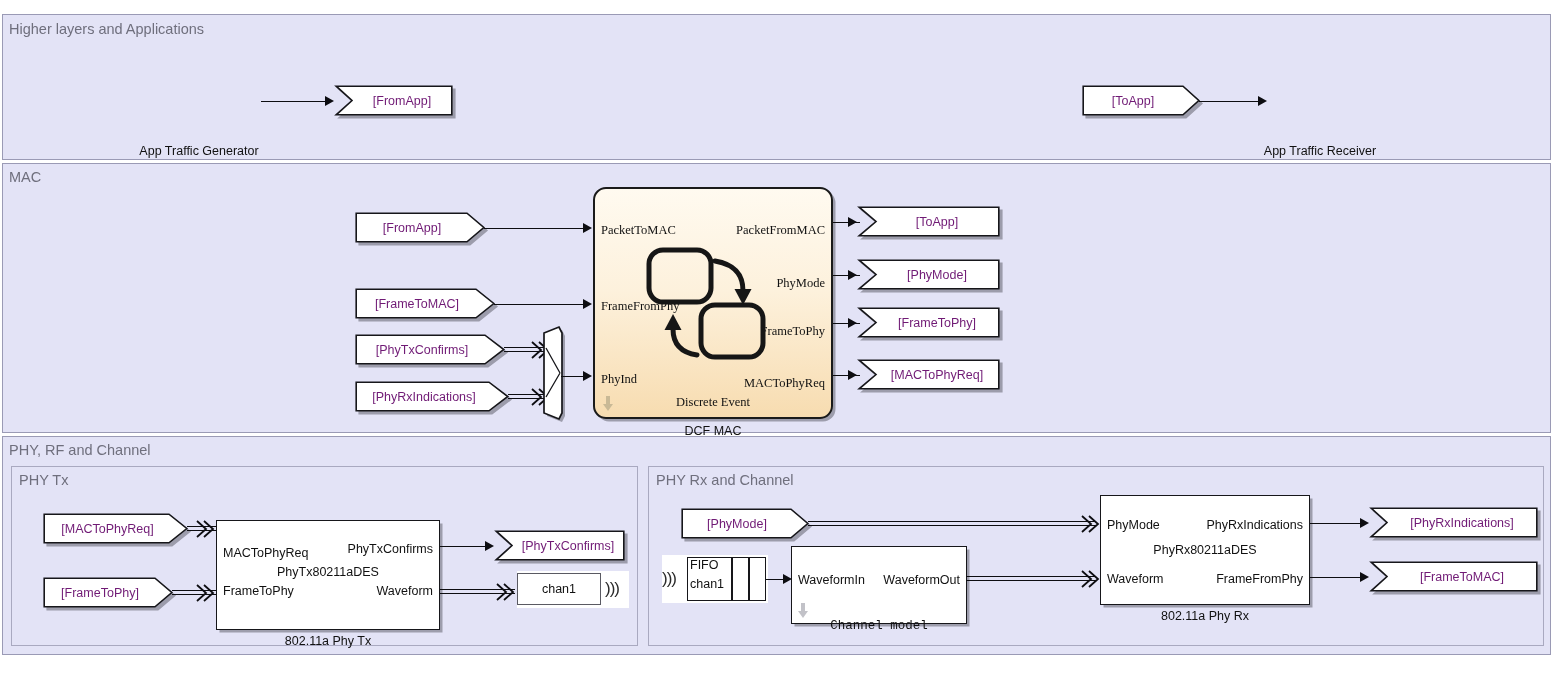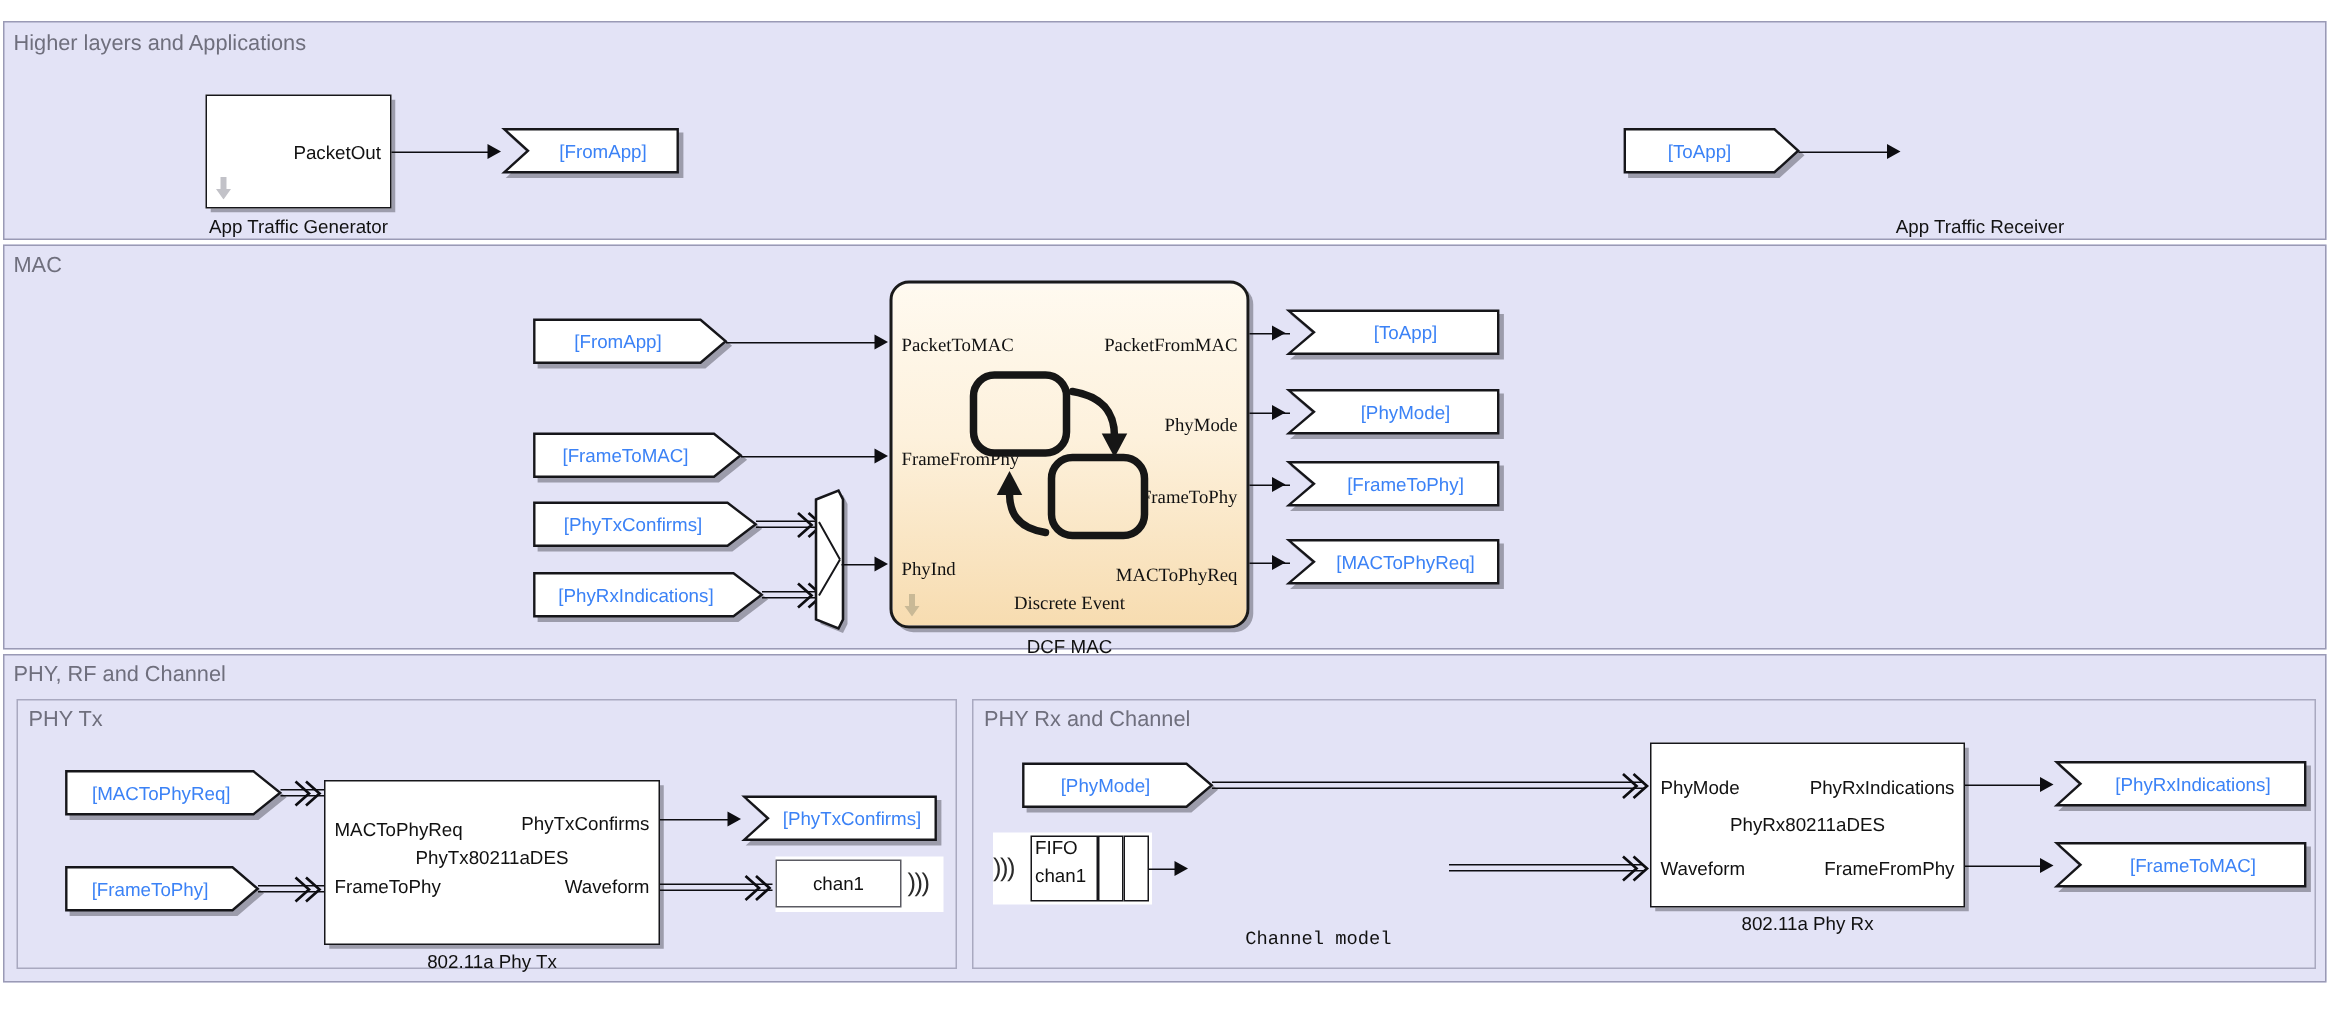--- a/index.html
+++ b/index.html
@@ -25,21 +25,21 @@
   .port.r{right:6px;}
   .centered{position:absolute;left:0;right:0;text-align:center;font-size:12.5px;color:#111;white-space:nowrap;}
 
   
   .descend{position:absolute;width:12px;height:15px;}
 
   
   .tag{position:absolute;box-sizing:border-box;}
   .tag svg{position:absolute;left:0;top:0;overflow:visible;}
   .tag .txt{position:absolute;left:0;right:0;top:50%;transform:translateY(-50%);
-            text-align:center;font-size:12.5px;color:#3b82f6;white-space:nowrap;pointer-events:none;}
+            text-align:center;font-size:12.5px;color:#701a75;white-space:nowrap;pointer-events:none;}
   .tag.goto .txt{padding-left:16px;}
   .tag.from .txt{padding-right:16px;}
 
   
   .wire{position:absolute;background:#0d0d11;height:1.4px;}
   .bus{position:absolute;height:5px;border-top:1.4px solid #0d0d11;border-bottom:1.4px solid #0d0d11;box-sizing:border-box;}
   .ahead{position:absolute;width:0;height:0;border-left:9px solid #0d0d11;
          border-top:5.5px solid transparent;border-bottom:5.5px solid transparent;}
   .bhead{position:absolute;}
 
@@ -59,26 +59,20 @@
   .mux{position:absolute;}
 </style>
 </head>
 <body>
 
 <div id="stage">
 
   <div class="panel" style="left:2px;top:14px;width:1549px;height:146px;"></div>
   <div class="panel-title" style="left:9px;top:22px;">Higher layers and Applications</div>
 
-  <div class="blk" style="left:137px;top:63px;width:124px;height:76px;">
-    <div class="port r" style="top:31px;">PacketOut</div>
-    <svg class="descend" style="left:5px;bottom:5px;" viewBox="0 0 12 15">
-      <path d="M4 0 h4 v8 h3 l-5 7 l-5 -7 h3 z" fill="#c2c2c8"></path>
-    </svg>
-  </div>
   <div class="blk-name" style="left:117px;top:144px;width:164px;">App Traffic Generator</div>
 
   <div class="wire" style="left:261px;top:100.5px;width:66px;"></div>
   <div class="ahead" style="left:325px;top:95.7px;"></div>
 
   <div class="tag goto" style="left:335px;top:85px;width:118px;height:31px;">
     <svg width="118" height="31" viewBox="0 0 118 31" preserveAspectRatio="none">
       <path d="M1.2 1.2 H116.8 V29.8 H1.2 L17 15.5 Z" fill="#fff" stroke="#16161a" stroke-width="1.6" transform="translate(3,3)" opacity="0.42" style="fill:#3c3c46;stroke:#3c3c46"></path>
       <path d="M1.2 1.2 H116.8 V29.8 H1.2 L17 15.5 Z" fill="#ffffff" stroke="#16161a" stroke-width="1.6"></path>
     </svg>
@@ -302,20 +296,27 @@
     <div class="rwaves" style="left:0px;top:15px;">)))</div>
     <div class="fifo-cell" style="left:25px;top:2px;width:45px;height:44px;"></div>
     <div class="fifo-txt" style="left:28px;top:4px;">FIFO</div>
     <div class="fifo-txt" style="left:28px;top:23px;">chan1</div>
     <div class="fifo-cell" style="left:70px;top:2px;width:17px;height:44px;"></div>
     <div class="fifo-cell" style="left:87px;top:2px;width:17px;height:44px;"></div>
   </div>
   <div class="wire" style="left:766px;top:578.5px;width:22px;"></div>
   <div class="ahead" style="left:783px;top:573.7px;"></div>
 
+  <div class="blk" style="left:791px;top:546px;width:176px;height:78px;">
+    <div class="port l" style="top:26px;">WaveformIn</div>
+    <div class="port r" style="top:26px;">WaveformOut</div>
+    <svg class="descend" style="left:5px;bottom:5px;" viewBox="0 0 12 15">
+      <path d="M4 0 h4 v8 h3 l-5 7 l-5 -7 h3 z" fill="#c2c2c8"></path>
+    </svg>
+  </div>
   <div class="blk-name" style="left:799px;top:619px;width:160px;font-family:Liberation Mono, monospace;">Channel model</div>
 
   <div class="bus" style="left:966px;top:576px;width:130px;"></div>
   <svg class="bhead" style="left:1080px;top:570px;width:20px;height:18px;" viewBox="0 0 20 18">
     <path d="M2 1 L11 9 L2 17" fill="none" stroke="#0d0d11" stroke-width="1.8"></path>
     <path d="M9 1 L18 9 L9 17" fill="none" stroke="#0d0d11" stroke-width="1.8"></path>
   </svg>
 
   <div class="blk" style="left:1100px;top:495px;width:210px;height:110px;">
     <div class="port l" style="top:22px;">PhyMode</div>

